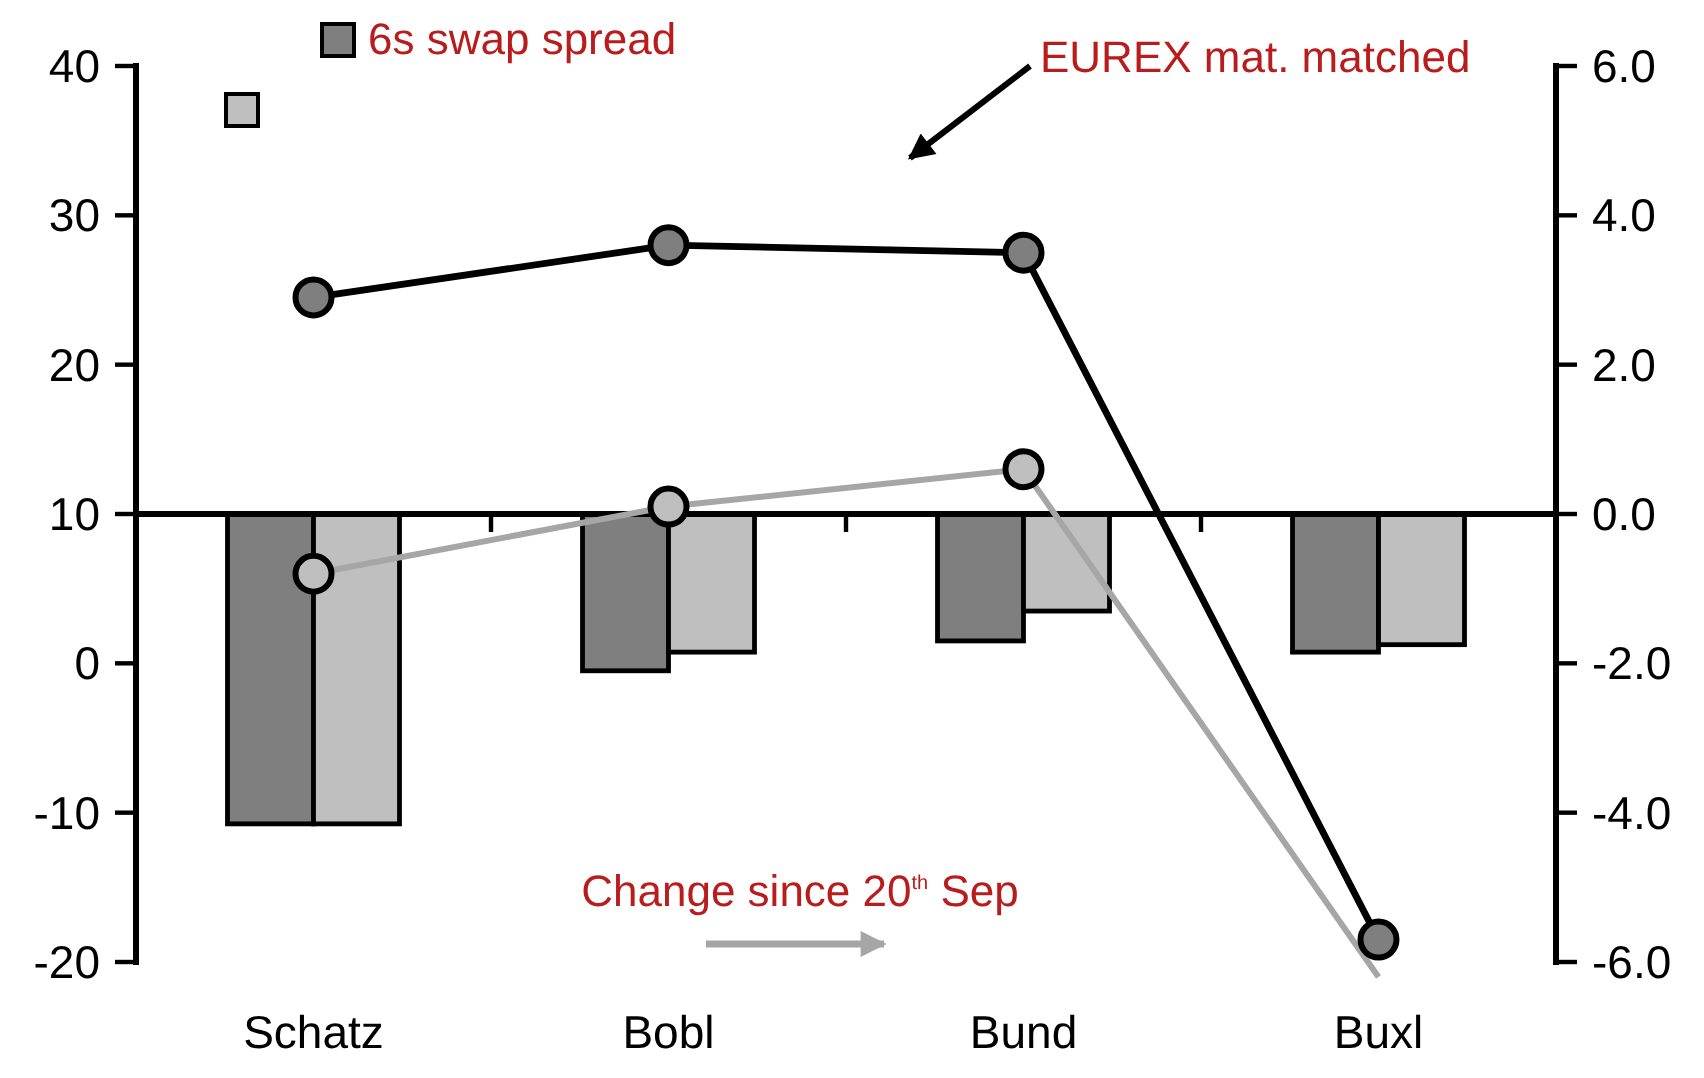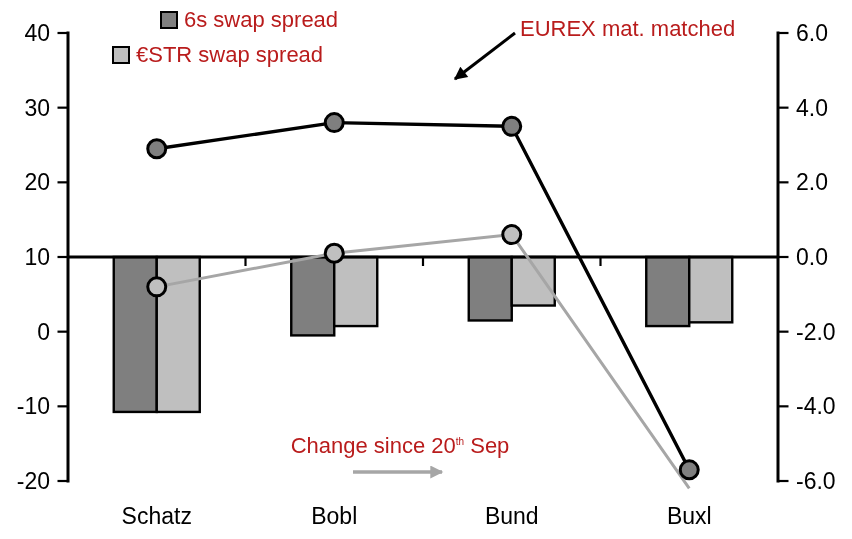--- a/index.html
+++ b/index.html
@@ -88,21 +88,20 @@
       <line x1="515" y1="33" x2="455" y2="79" stroke="#000" stroke-width="3" marker-end="url(#ah-black)"></line>
       <line x1="353" y1="472" x2="442" y2="472" stroke="#a6a6a6" stroke-width="3.5" marker-end="url(#ah-gray)"></line>
     </svg>
 
   <div class="legend-row r1">
     <span class="swatch" style="background: rgb(127, 127, 127);"></span>
     <span class="legend-label">6s swap spread</span>
   </div>
   <div class="legend-row r2">
     <span class="swatch" style="background: rgb(191, 191, 191);"></span>
-    <span class="legend-label">€STR swap spread</span>
   </div>
 
   <div class="anno-eurex">
     <div>EUREX mat. matched</div>
   </div>
 
   <div class="anno-change"><span>Change since 20</span><sup>th</sup><span> Sep</span></div>
 </div>
 
 </body></html>

